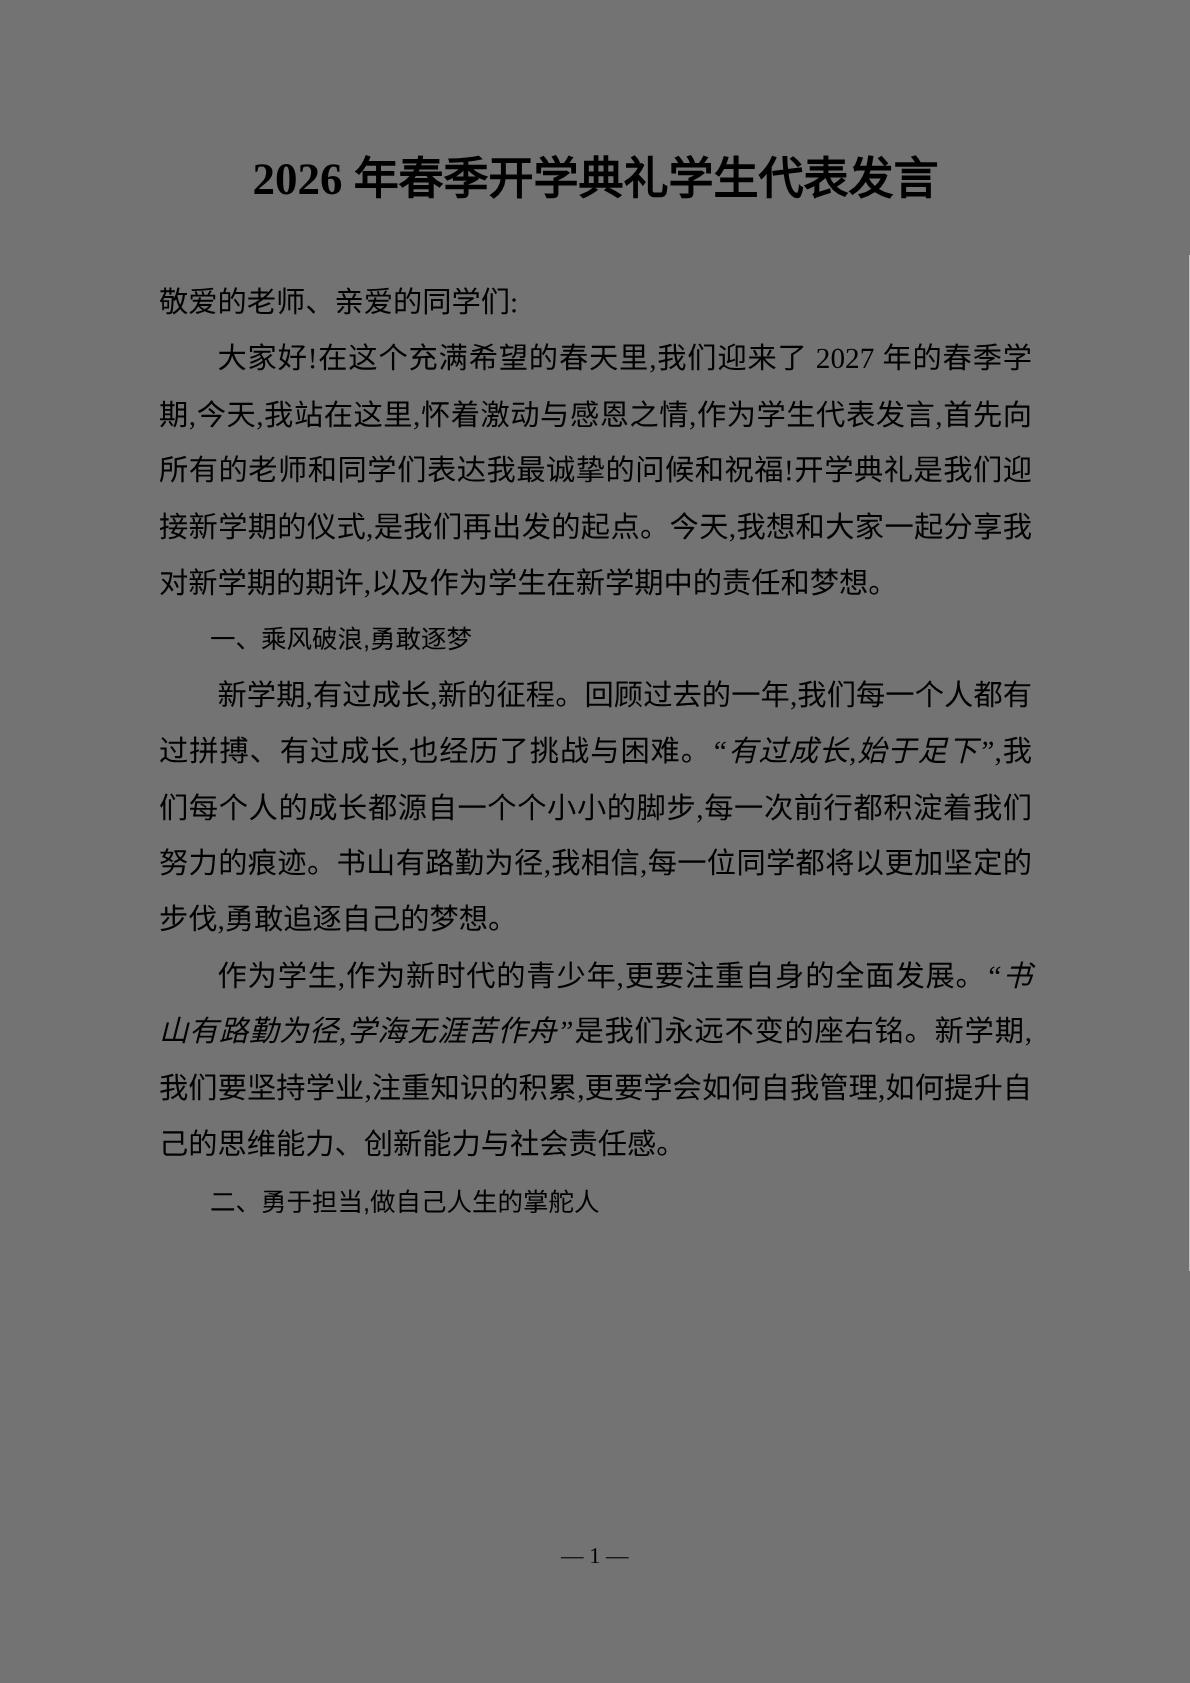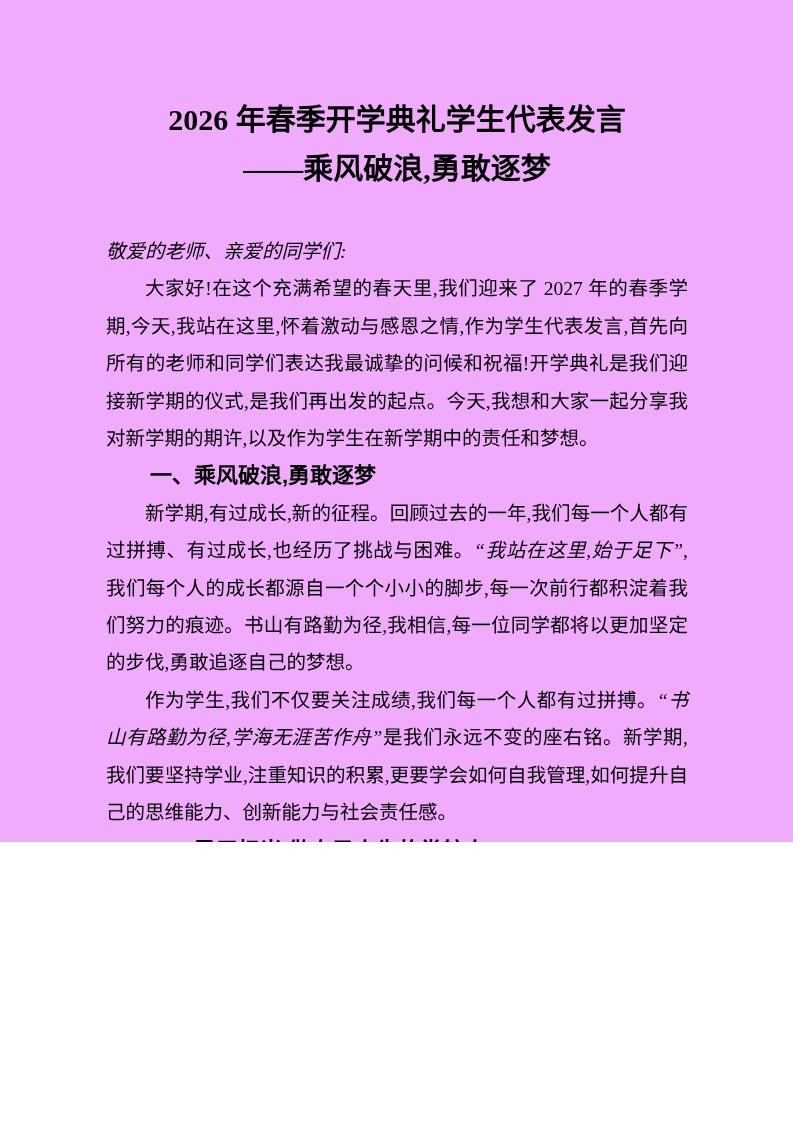--- a/index.html
+++ b/index.html
@@ -3,23 +3,23 @@
 <meta charset="utf-8">
 <style>
   html, body {
     margin: 0;
     padding: 0;
     background: #ffffff;
   }
   .page {
     position: relative;
     width: 793px;
-    height: 842px;
+    height: 1122px;
     margin: 0 auto;
-    background: #f0abfc;
+    background: #737373;
     color: #000000;
     font-family: "Liberation Serif", "DejaVu Serif", serif;
     overflow: hidden;
     box-sizing: border-box;
   }
   .content {
     position: absolute;
     left: 106px;
     right: 105px;
     top: 95px;
@@ -38,30 +38,29 @@
     font-size: 19.5px;
     line-height: 37.4px;
     text-align: justify;
   }
   .body-text p {
     margin: 0;
     padding: 0;
   }
   .salutation {
     text-indent: 0;
-    font-style: italic;
   }
   .para {
     text-indent: 2em;
   }
   .sec-heading {
     text-indent: 2em;
-    font-weight: bold;
+    font-weight: normal;
     font-family: "Liberation Sans", "DejaVu Sans", sans-serif;
-    font-size: 22px;
+    font-size: 17px;
   }
   .quote-italic {
     font-style: italic;
   }
   .page-footer {
     position: absolute;
     left: 0;
     right: 0;
     top: 1028px;
     text-align: center;
@@ -71,34 +70,33 @@
   }
 </style>
 </head>
 <body>
 
 <div class="page">
   <div class="content">
 
     <h1 class="doc-title">
       <span class="title-line">2026 年春季开学典礼学生代表发言</span>
-      <span class="title-line">——乘风破浪,勇敢逐梦</span>
     </h1>
 
     <div class="body-text">
 
       <p class="salutation">敬爱的老师、亲爱的同学们:</p>
 
       <p class="para">大家好!在这个充满希望的春天里,我们迎来了 2027 年的春季学期,今天,我站在这里,怀着激动与感恩之情,作为学生代表发言,首先向所有的老师和同学们表达我最诚挚的问候和祝福!开学典礼是我们迎接新学期的仪式,是我们再出发的起点。今天,我想和大家一起分享我对新学期的期许,以及作为学生在新学期中的责任和梦想。</p>
 
       <p class="sec-heading">一、乘风破浪,勇敢逐梦</p>
 
-      <p class="para"><span>新学期,有过成长,新的征程。回顾过去的一年,我们每一个人都有过拼搏、有过成长,也经历了挑战与困难。</span><span class="quote-italic">“我站在这里,始于足下”</span><span>,我们每个人的成长都源自一个个小小的脚步,每一次前行都积淀着我们努力的痕迹。书山有路勤为径,我相信,每一位同学都将以更加坚定的步伐,勇敢追逐自己的梦想。</span></p>
+      <p class="para"><span>新学期,有过成长,新的征程。回顾过去的一年,我们每一个人都有过拼搏、有过成长,也经历了挑战与困难。</span><span class="quote-italic">“有过成长,始于足下”</span><span>,我们每个人的成长都源自一个个小小的脚步,每一次前行都积淀着我们努力的痕迹。书山有路勤为径,我相信,每一位同学都将以更加坚定的步伐,勇敢追逐自己的梦想。</span></p>
 
-      <p class="para"><span>作为学生,我们不仅要关注成绩,我们每一个人都有过拼搏。</span><span class="quote-italic">“书山有路勤为径,学海无涯苦作舟”</span><span>是我们永远不变的座右铭。新学期,我们要坚持学业,注重知识的积累,更要学会如何自我管理,如何提升自己的思维能力、创新能力与社会责任感。</span></p>
+      <p class="para"><span>作为学生,作为新时代的青少年,更要注重自身的全面发展。</span><span class="quote-italic">“书山有路勤为径,学海无涯苦作舟”</span><span>是我们永远不变的座右铭。新学期,我们要坚持学业,注重知识的积累,更要学会如何自我管理,如何提升自己的思维能力、创新能力与社会责任感。</span></p>
 
       <p class="sec-heading">二、勇于担当,做自己人生的掌舵人</p>
 
 
     </div>
   </div>
 
   <div class="page-footer">— 1 —</div>
 </div>
 

